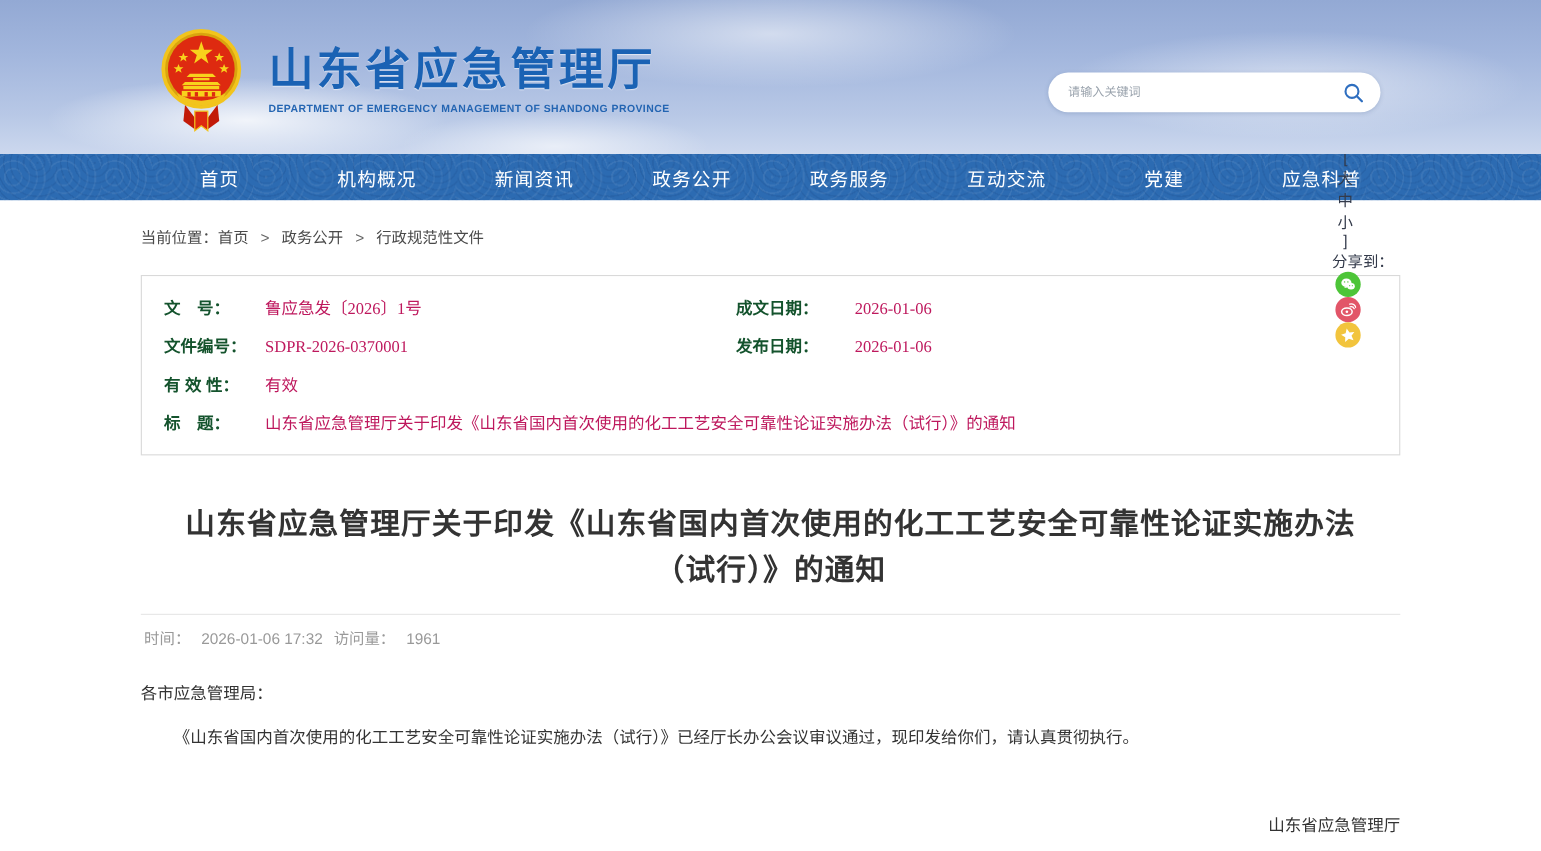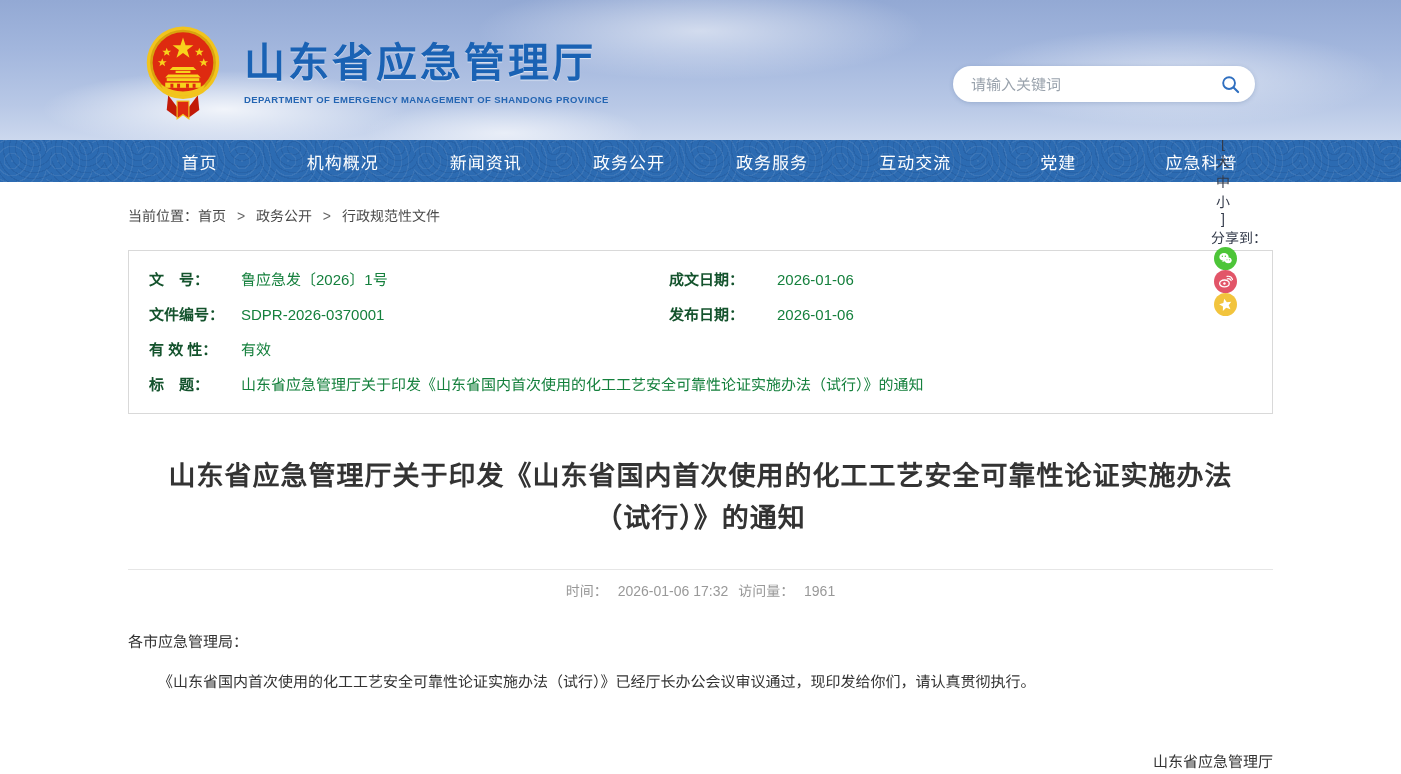--- a/index.html
+++ b/index.html
@@ -20,21 +20,21 @@
   .brand { position:absolute; left:18px; top:24px; display:flex; align-items:center; cursor:pointer; }
   .emblem { width:74px; height:98px; flex:0 0 auto; }
   .brand-text { margin-left:24px; }
   .site-title { font-size:41px; font-weight:bold; color:#1a62b4; letter-spacing:3px;
     text-shadow:0 1px 1px rgba(255,255,255,.6); line-height:1.1; }
   .site-subtitle { font-size:9.5px; font-weight:bold; color:#2465b2; letter-spacing:.4px; margin-top:7px; }
 
   .searchbox { position:absolute; right:18px; top:66px; width:302px; height:36px;
     background:#fff; border-radius:18px; box-shadow:0 1px 4px rgba(60,90,140,.25);
     display:flex; align-items:center; padding:0 12px 0 18px; }
-  .searchbox input { flex:1; border:none; outline:none; font-size:15px; color:#0369a1;
+  .searchbox input { flex:1; border:none; outline:none; font-size:11px; color:#0369a1;
     background:transparent; font-family:inherit; }
   .searchbox input::placeholder { color:#9aa3ad; }
   .search-btn { border:none; background:transparent; cursor:pointer; width:26px; height:26px;
     display:flex; align-items:center; justify-content:center; }
 
   
   .navbar { height:42px; width:100%; background-color:#2c6bb2;
     background-image:
       repeating-radial-gradient(circle at 12px 21px, rgba(255,255,255,.07) 0 1.4px, rgba(255,255,255,0) 1.4px 7px),
       repeating-radial-gradient(circle at 34px 8px, rgba(20,60,120,.18) 0 1.2px, rgba(255,255,255,0) 1.2px 6px);
@@ -57,27 +57,27 @@
     display:inline-flex; align-items:center; justify-content:center; }
 
   
   .doc-meta { margin-top:20px; border:1px solid #d9d9d9; background:#fff; padding:10px 20px 12px 20px; }
   .meta-row { display:flex; min-height:35px; align-items:center; font-size:15px; }
   .meta-cell { display:flex; align-items:baseline; }
   .meta-cell.c1 { width:520px; flex:0 0 auto; }
   .meta-cell.c2 { flex:1; }
   .meta-lbl { font-weight:bold; color:#14532d; width:92px; flex:0 0 auto; }
   .meta-lbl.w2 { width:108px;font-family:Liberation Mono, monospace; }
-  .meta-val { color:#15803d; }
+  .meta-val { color:#be185d;font-family:Liberation Serif, serif; }
 
   
   .article-title { margin:42px 28px 0 28px; text-align:center; font-size:27px; font-weight:bold;
     color:#333; line-height:1.55; letter-spacing:1px; }
-  .article-info { margin-top:29px; border-top:1px solid #e6e6e6; padding-top:10px;
-    text-align:center; font-size:14px; color:#999; }
+  .article-info { margin-top:18px; border-top:1px solid #e6e6e6; padding-top:10px;
+    font-size:14px; color:#999; }
   .article-info span { margin:0 3px; }
   .article-body { margin-top:28px; font-size:15px; color:#333; line-height:1.9; }
   .para { text-indent:2em; margin-top:12px; }
   .signature { margin-top:48px; text-align:right; font-size:15px; color:#333; line-height:2.2; }
 </style>
 </head>
 <body>
 
 <div class="page">
 

